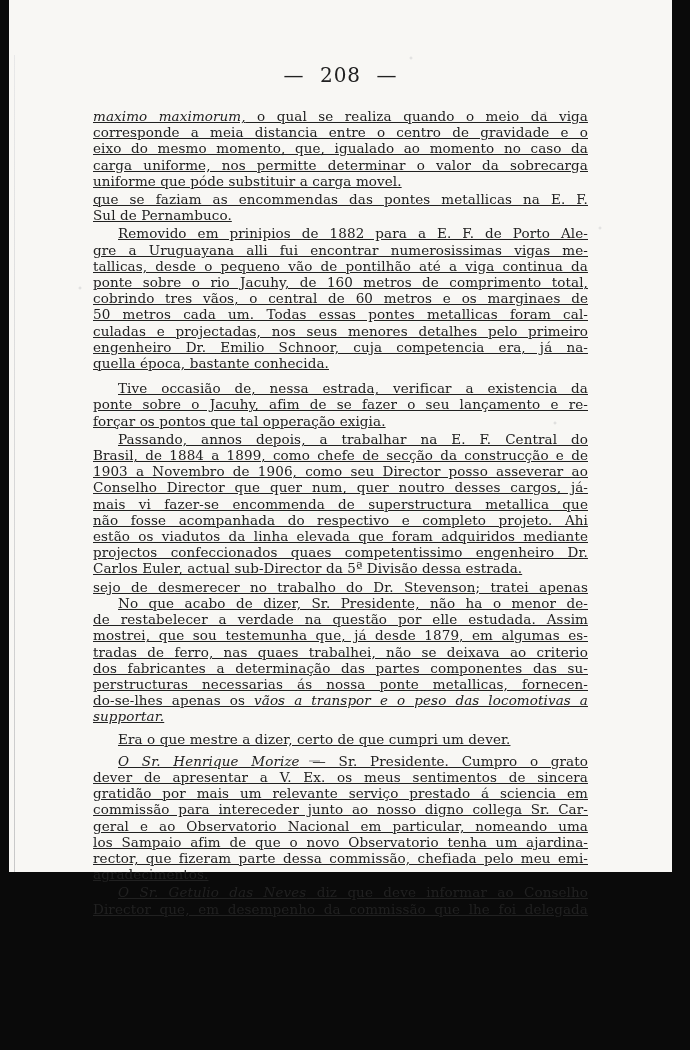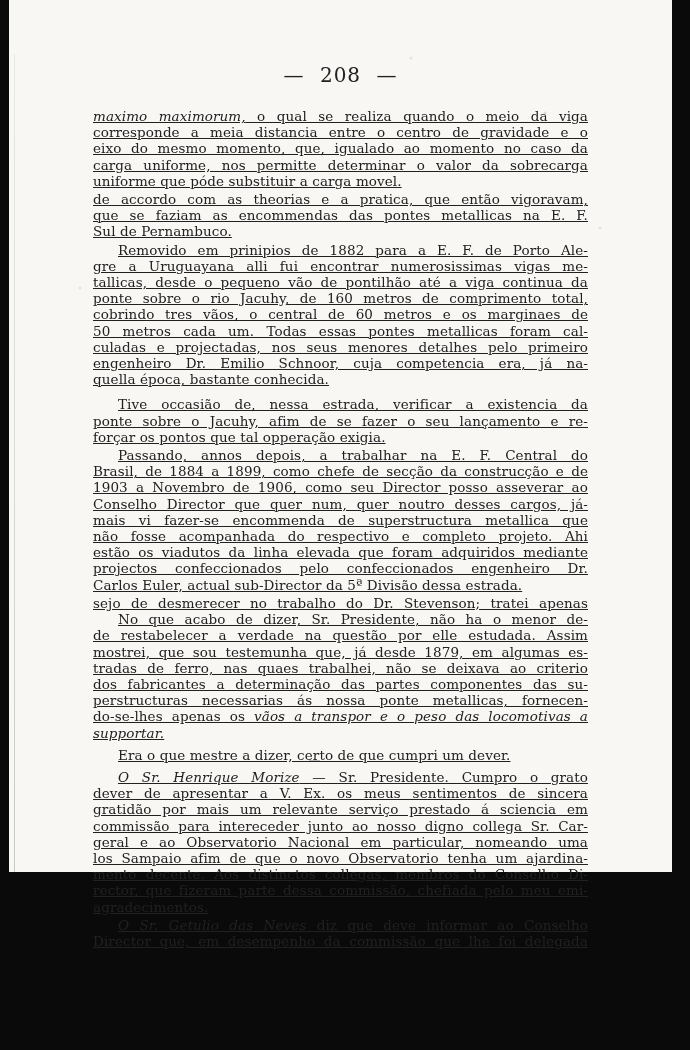--- a/index.html
+++ b/index.html
@@ -83,21 +83,20 @@
     <div class="page-number">— 208 —</div>
     <div class="content">
         <div class="paragraph">
           <div class="line"><span class="seg italic">maximo maximorum,</span><span class="seg"> o qual se realiza quando o meio da viga</span></div>
           <div class="line"><span class="seg">corresponde a meia distancia entre o centro de gravidade e o</span></div>
           <div class="line"><span class="seg">eixo do mesmo momento, que, igualado ao momento no caso da</span></div>
           <div class="line"><span class="seg">carga uniforme, nos permitte determinar o valor da sobrecarga</span></div>
           <div class="line left"><span class="seg">uniforme que póde substituir a carga movel.</span></div>
         </div>
         <div class="paragraph" style="margin-top: 2px;">
-          <div class="line"><span class="seg">de accordo com as theorias e a pratica, que então vigoravam,</span></div>
           <div class="line"><span class="seg">que se faziam as encommendas das pontes metallicas na E. F.</span></div>
           <div class="line left"><span class="seg">Sul de Pernambuco.</span></div>
         </div>
         <div class="paragraph" style="margin-top: 2px;">
           <div class="line indent"><span class="seg">Removido em prinipios de 1882 para a E. F. de Porto Ale-</span></div>
           <div class="line"><span class="seg">gre a Uruguayana alli fui encontrar numerosissimas vigas me-</span></div>
           <div class="line"><span class="seg">tallicas, desde o pequeno vão de pontilhão até a viga continua da</span></div>
           <div class="line"><span class="seg">ponte sobre o rio Jacuhy, de 160 metros de comprimento total,</span></div>
           <div class="line"><span class="seg">cobrindo tres vãos, o central de 60 metros e os marginaes de</span></div>
           <div class="line"><span class="seg">50 metros cada um. Todas essas pontes metallicas foram cal-</span></div>
@@ -111,21 +110,21 @@
           <div class="line left"><span class="seg">forçar os pontos que tal opperação exigia.</span></div>
         </div>
         <div class="paragraph" style="margin-top: 2px;">
           <div class="line indent"><span class="seg">Passando, annos depois, a trabalhar na E. F. Central do</span></div>
           <div class="line"><span class="seg">Brasil, de 1884 a 1899, como chefe de secção da construcção e de</span></div>
           <div class="line"><span class="seg">1903 a Novembro de 1906, como seu Director posso asseverar ao</span></div>
           <div class="line"><span class="seg">Conselho Director que quer num, quer noutro desses cargos, já-</span></div>
           <div class="line"><span class="seg">mais vi fazer-se encommenda de superstructura metallica que</span></div>
           <div class="line"><span class="seg">não fosse acompanhada do respectivo e completo projeto. Ahi</span></div>
           <div class="line"><span class="seg">estão os viadutos da linha elevada que foram adquiridos mediante</span></div>
-          <div class="line"><span class="seg">projectos confeccionados pelo confeccionados engenheiro Dr.</span></div>
+          <div class="line"><span class="seg">projectos confeccionados quaes competentissimo engenheiro Dr.</span></div>
           <div class="line left"><span class="seg">Carlos Euler, actual sub-Director da 5ª Divisão dessa estrada.</span></div>
         </div>
         <div class="paragraph" style="margin-top: 2px;">
           <div class="line"><span class="seg">sejo de desmerecer no trabalho do Dr. Stevenson; tratei apenas</span></div>
           <div class="line indent"><span class="seg">No que acabo de dizer, Sr. Presidente, não ha o menor de-</span></div>
           <div class="line"><span class="seg">de restabelecer a verdade na questão por elle estudada. Assim</span></div>
           <div class="line"><span class="seg">mostrei, que sou testemunha que, já desde 1879, em algumas es-</span></div>
           <div class="line"><span class="seg">tradas de ferro, nas quaes trabalhei, não se deixava ao criterio</span></div>
           <div class="line"><span class="seg">dos fabricantes a determinação das partes componentes das su-</span></div>
           <div class="line"><span class="seg">perstructuras necessarias ás nossa ponte metallicas, fornecen-</span></div>
@@ -135,21 +134,20 @@
         <div class="paragraph" style="margin-top: 6px;">
           <div class="line left indent"><span class="seg">Era o que mestre a dizer, certo de que cumpri um dever.</span></div>
         </div>
         <div class="paragraph" style="margin-top: 6px;">
           <div class="line indent"><span class="seg italic">O Sr. Henrique Morize</span><span class="seg"> — Sr. Presidente. Cumpro o grato</span></div>
           <div class="line"><span class="seg">dever de apresentar a V. Ex. os meus sentimentos de sincera</span></div>
           <div class="line"><span class="seg">gratidão por mais um relevante serviço prestado á sciencia em</span></div>
           <div class="line"><span class="seg">commissão para intereceder junto ao nosso digno collega Sr. Car-</span></div>
           <div class="line"><span class="seg">geral e ao Observatorio Nacional em particular, nomeando uma</span></div>
           <div class="line"><span class="seg">los Sampaio afim de que o novo Observatorio tenha um ajardina-</span></div>
-          <div class="line"><span class="seg">mento decente. Aos distinctos collegas, membros do Conselho Di-</span></div>
           <div class="line"><span class="seg">rector, que fizeram parte dessa commissão, chefiada pelo meu emi-</span></div>
           <div class="line left"><span class="seg">agradecimentos.</span></div>
         </div>
         <div class="paragraph" style="margin-top: 2px;">
           <div class="line indent"><span class="seg italic">O Sr. Getulio das Neves</span><span class="seg"> diz que deve informar ao Conselho</span></div>
           <div class="line"><span class="seg">Director que, em desempenho da commissão que lhe foi delegada</span></div>
         </div>
       </div>
   </div>
 </div>

